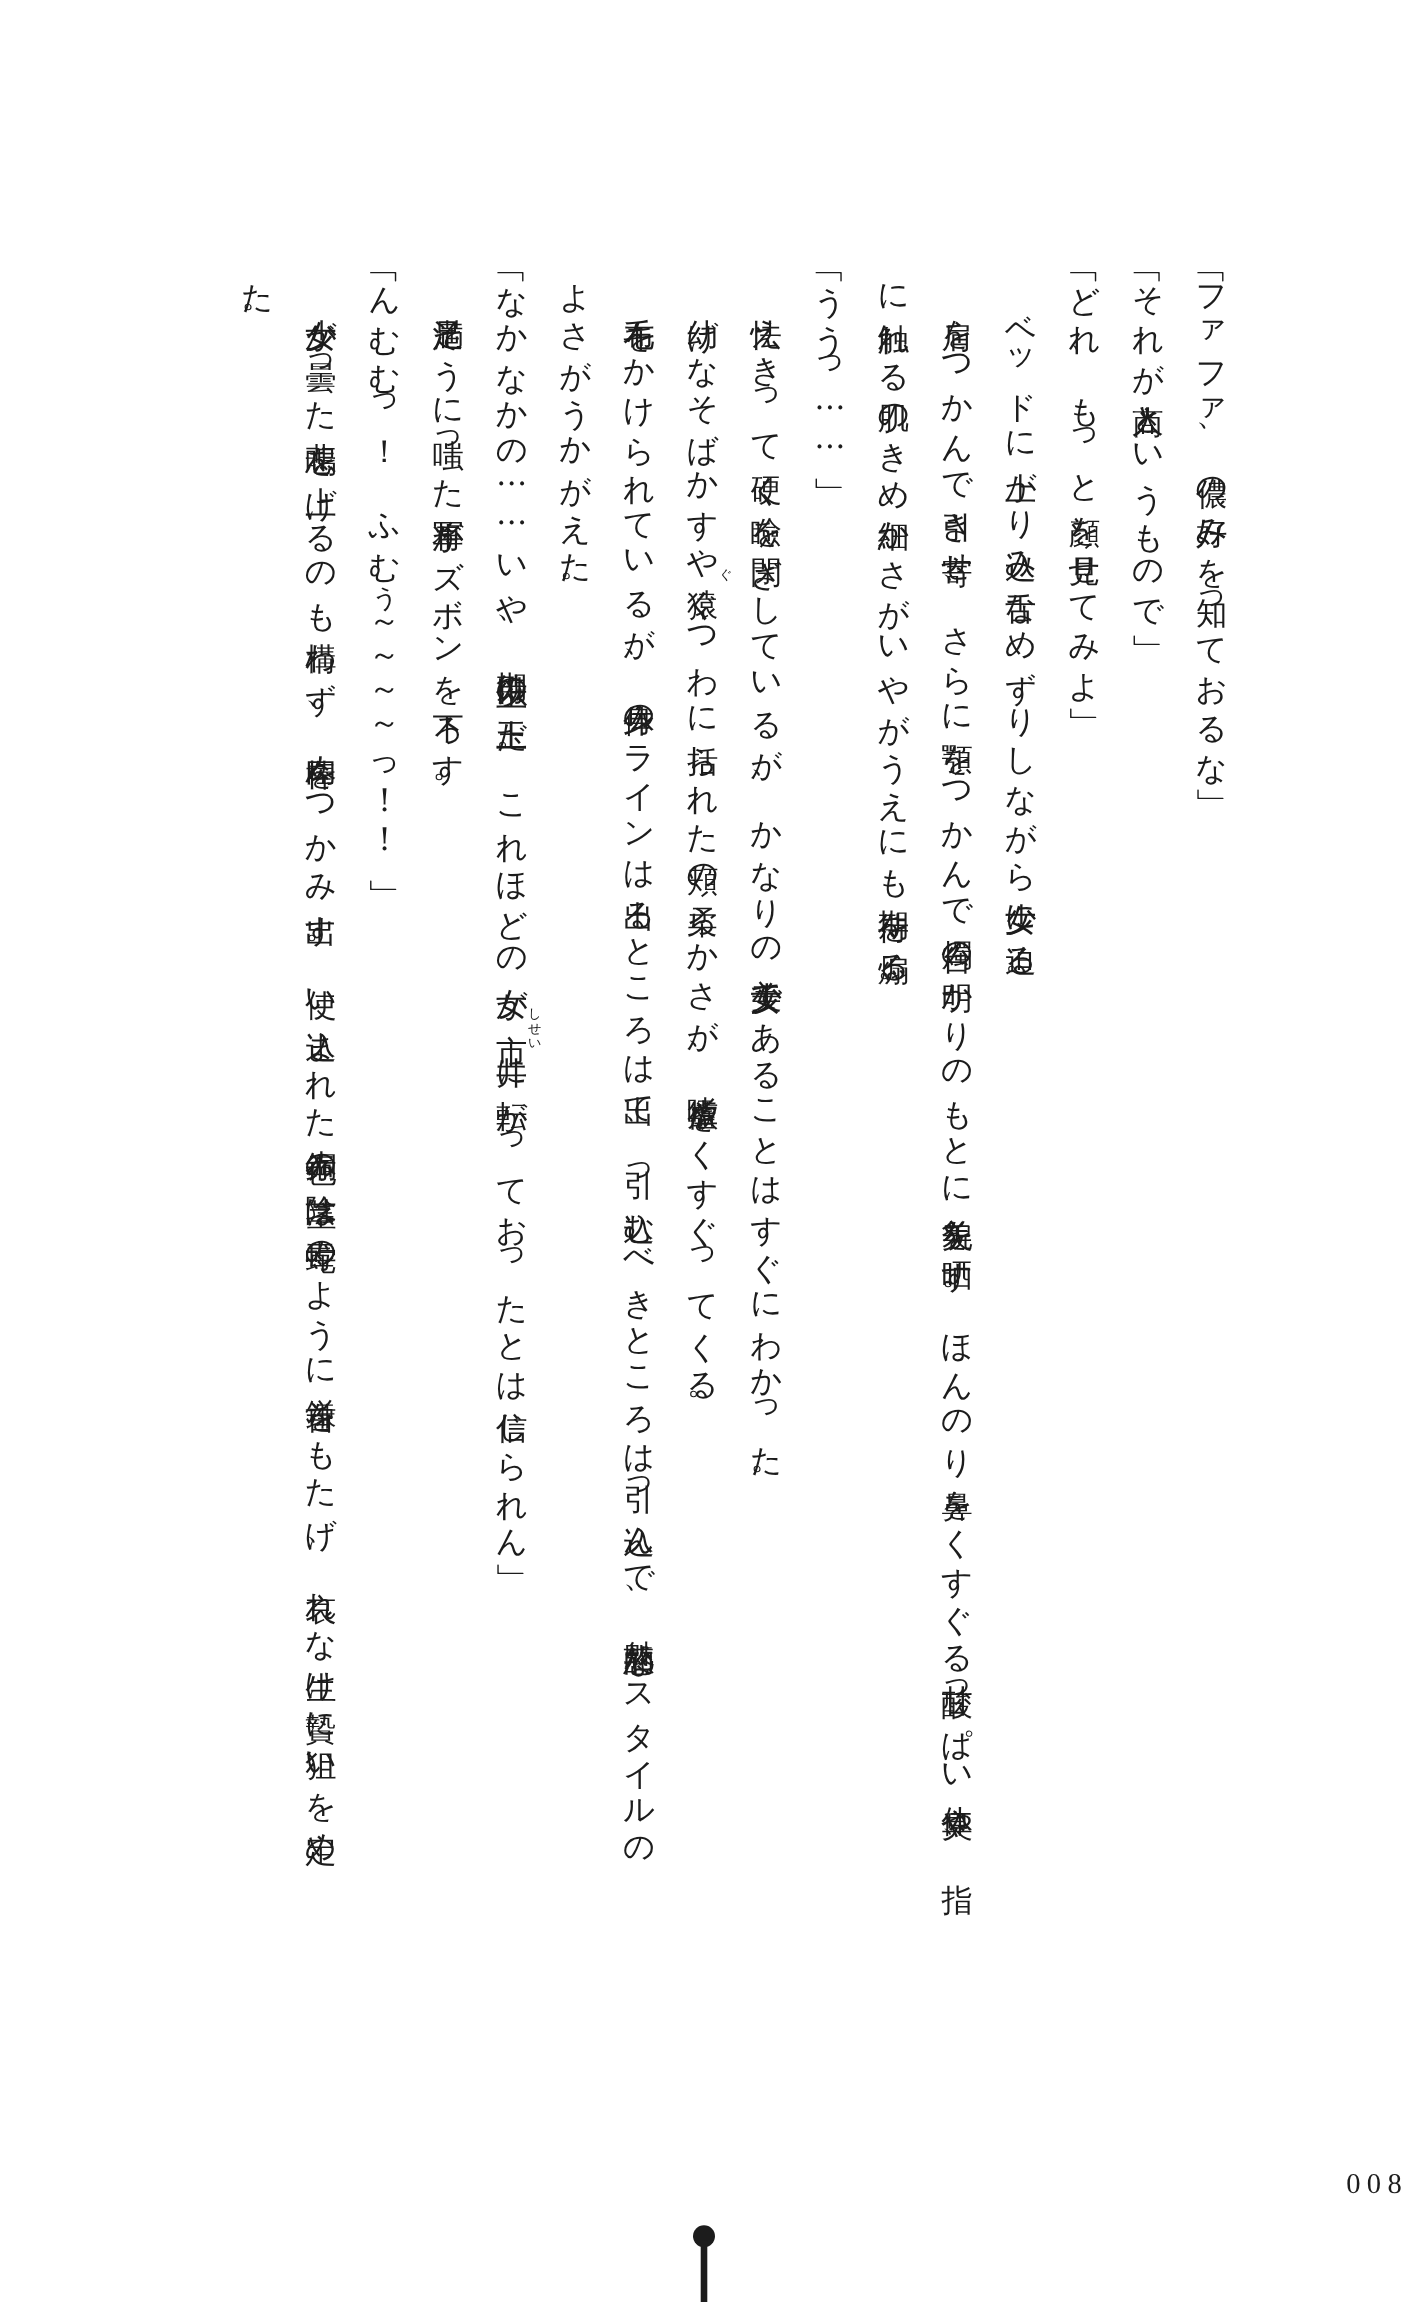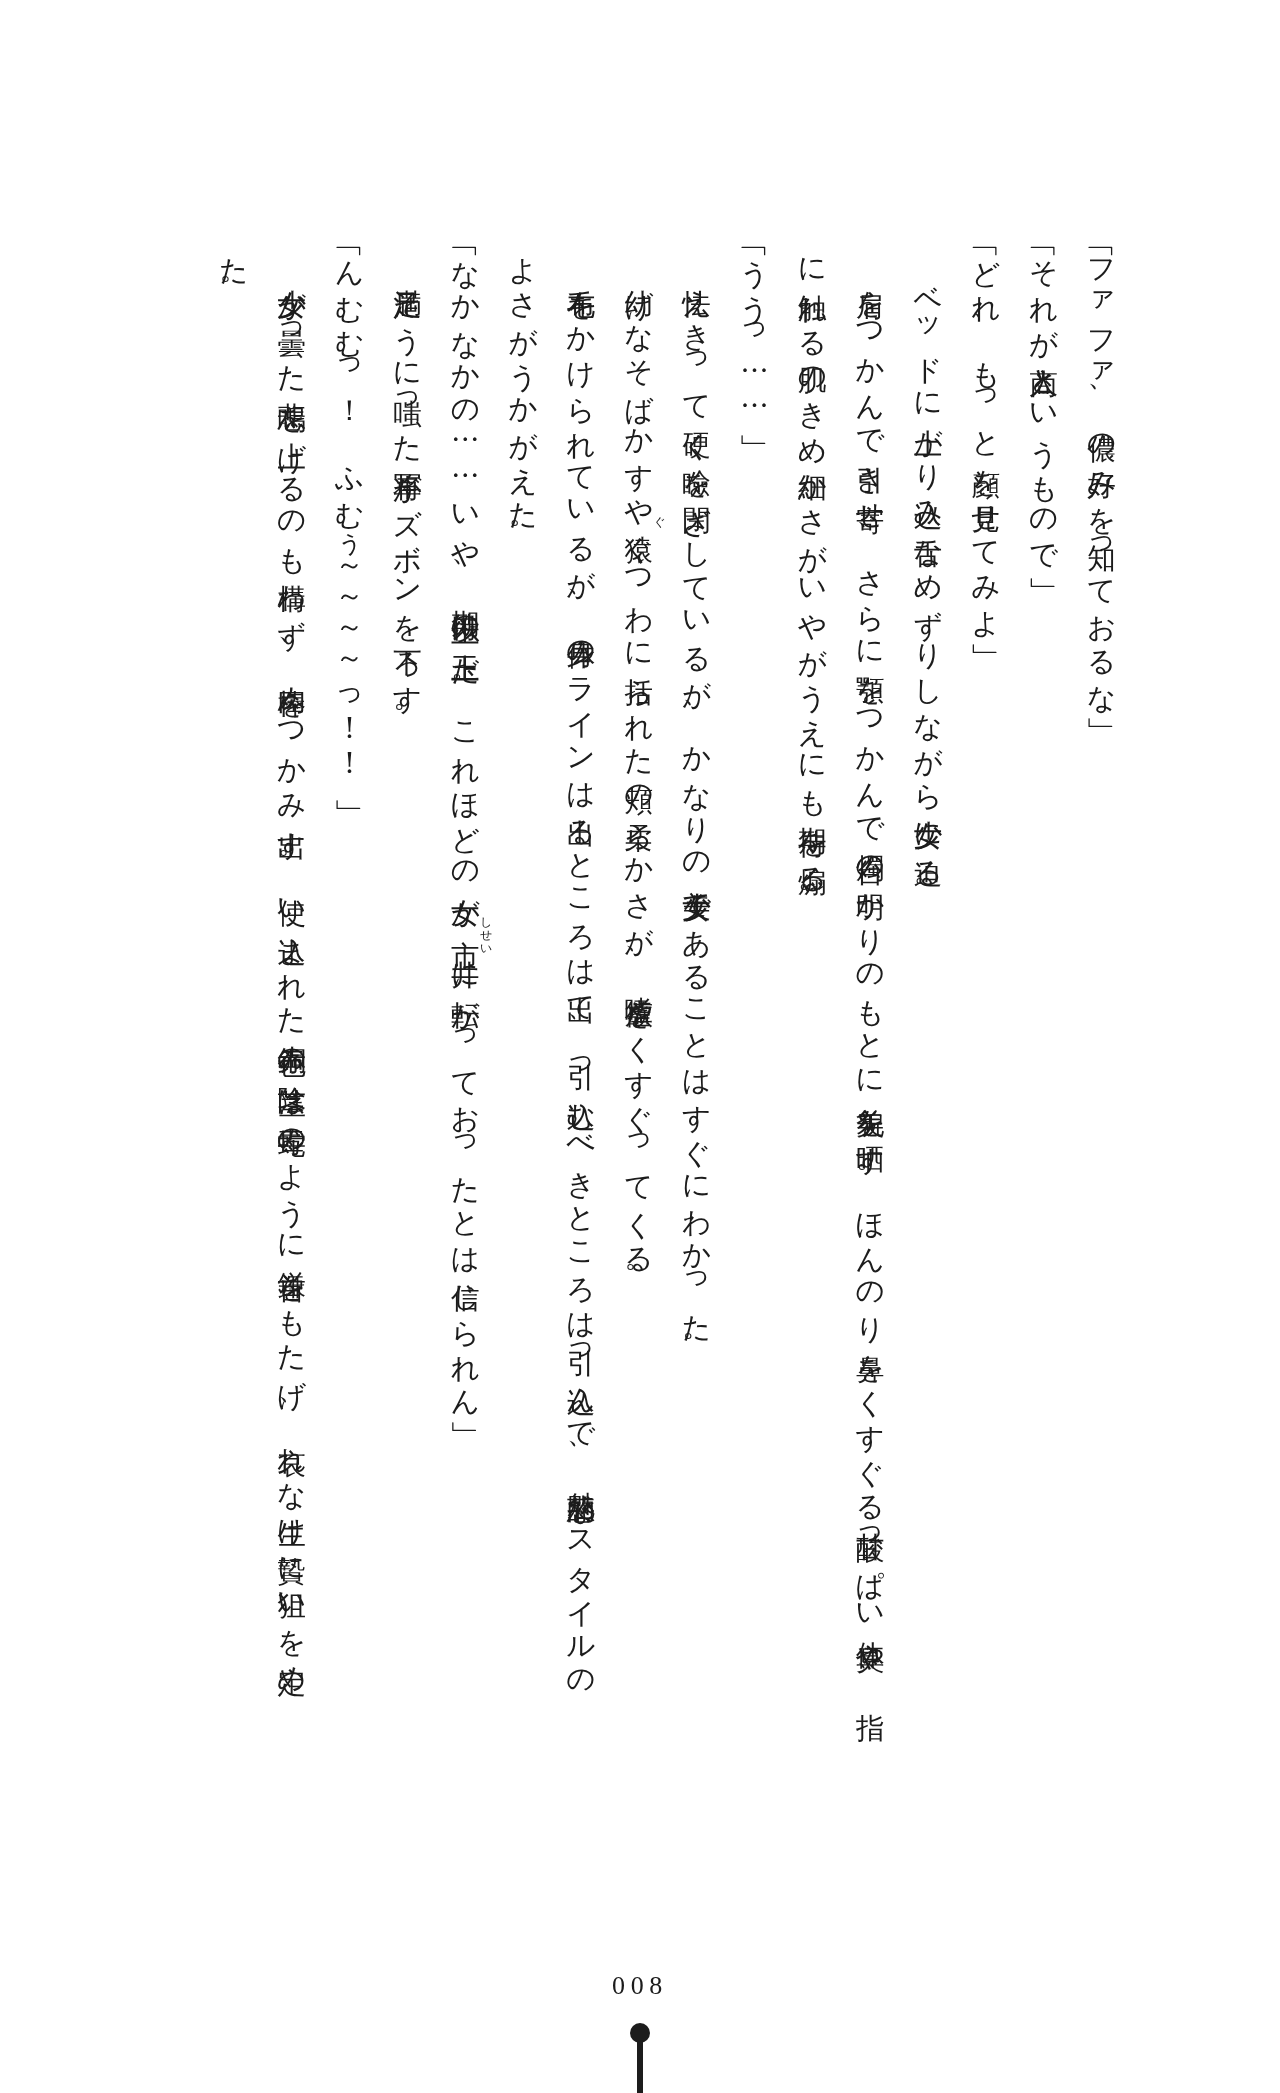--- a/index.html
+++ b/index.html
@@ -61,21 +61,21 @@
     font-size: 0.42em;
     letter-spacing: 0.02em;
     font-weight: 400;
   }
 
   .page-number {
     position: absolute;
     left: 0;
     right: 0;
     bottom: 92px;
-    text-align: center;
+    text-align: right;
     font-size: 26px;
     letter-spacing: 0.22em;
     color: #1c1c1c;
     font-family: "Liberation Serif", serif;
   }
 
   .spine-mark {
     position: absolute;
     left: 50%;
     transform: translateX(-50%);

